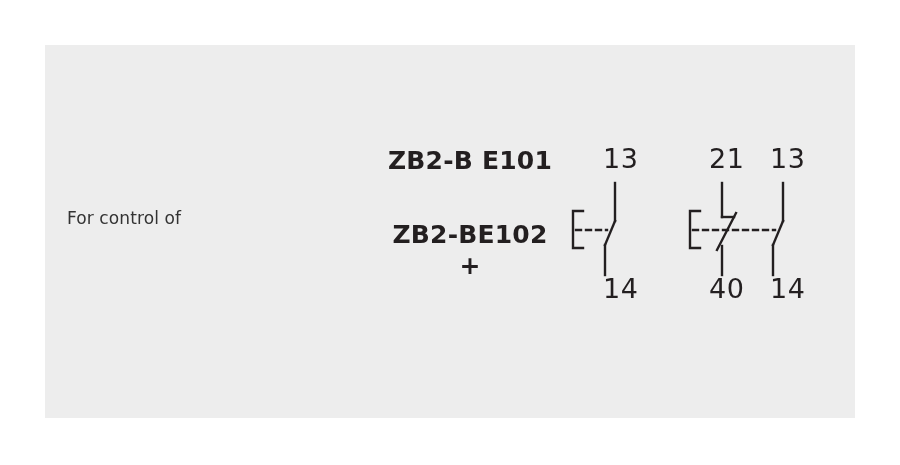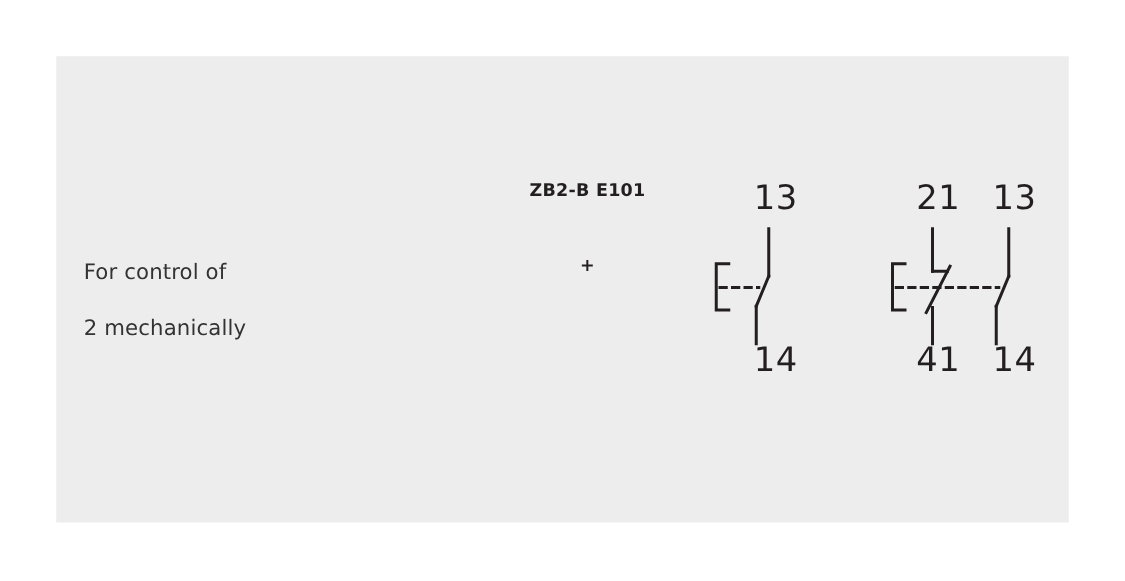--- a/index.html
+++ b/index.html
@@ -43,21 +43,21 @@
 
   
   #ref-col {
     position: absolute;
     left: 310px;
     top: 100px;
     width: 230px;
     text-align: center;
     color: #231f20;
     font-weight: bold;
-    font-size: 14px;
+    font-size: 25px;
     letter-spacing: .2px;
   }
   #ref-col .ref-line { display: block; white-space: pre; line-height: 1.26; }
   #ref-block-1 { margin-bottom: 42px; }
 
   
   #symbols {
     position: absolute;
     left: 510px;
     top: 100px;
@@ -65,21 +65,21 @@
     height: 170px;
     text-decoration: underline;
   }
   .sym {
     position: absolute;
     top: 0;
     width: 130px;
     height: 170px;
   }
   #sym-single { left: 10px; }
-  #sym-double { left: 156px; }
+  #sym-double { left: 132px; }
 
   
   .term {
     position: absolute;
     color: #231f20;
     font-size: 27px;
     line-height: 1;
     letter-spacing: .5px;
     white-space: pre;
   }
@@ -90,29 +90,29 @@
 </head>
 <body>
 
 <div id="panel">
 
   <div id="desc-col">
     <p class="para">
       <span class="line">For control of</span>
     </p>
     <p class="para">
-      <span class="line">2 mechanically</span>
     </p>
   </div>
 
   <div id="ref-col">
     <div id="ref-block-1">
       <span class="ref-line">ZB2-B E101</span>
     </div>
     <div id="ref-block-2">
+      <span class="ref-line">ZB2-BE102</span>
       <span class="ref-line">+</span>
     </div>
   </div>
 
   <div id="symbols">
 
     <div class="sym" id="sym-single">
       <span class="term" style="left:38px; top:0px;">13</span>
       <span class="term" style="left:38px; top:130px;">14</span>
 
@@ -127,21 +127,21 @@
 
           <path d="M 18 66 L 8 66 L 8 103 L 18 103"></path>
 
           <line x1="11" y1="85" x2="42" y2="85" stroke-dasharray="5 5"></line>
         </g>
       </svg>
     </div>
 
     <div class="sym" id="sym-double">
       <span class="term" style="left:22px; top:0px;">21</span>
-      <span class="term" style="left:22px; top:130px;">41</span>
+      <span class="term" style="left:22px; top:130px;">40</span>
       <span class="term" style="left:83px; top:0px;">13</span>
       <span class="term" style="left:83px; top:130px;">14</span>
 
       <svg width="130" height="170" viewBox="0 0 130 170">
         <g stroke="#231f20" stroke-width="2.4" fill="none" stroke-linecap="square" stroke-linejoin="miter">
 
           <line x1="35" y1="38" x2="35" y2="72"></line>
 
           <line x1="35" y1="72" x2="47" y2="72"></line>
 

